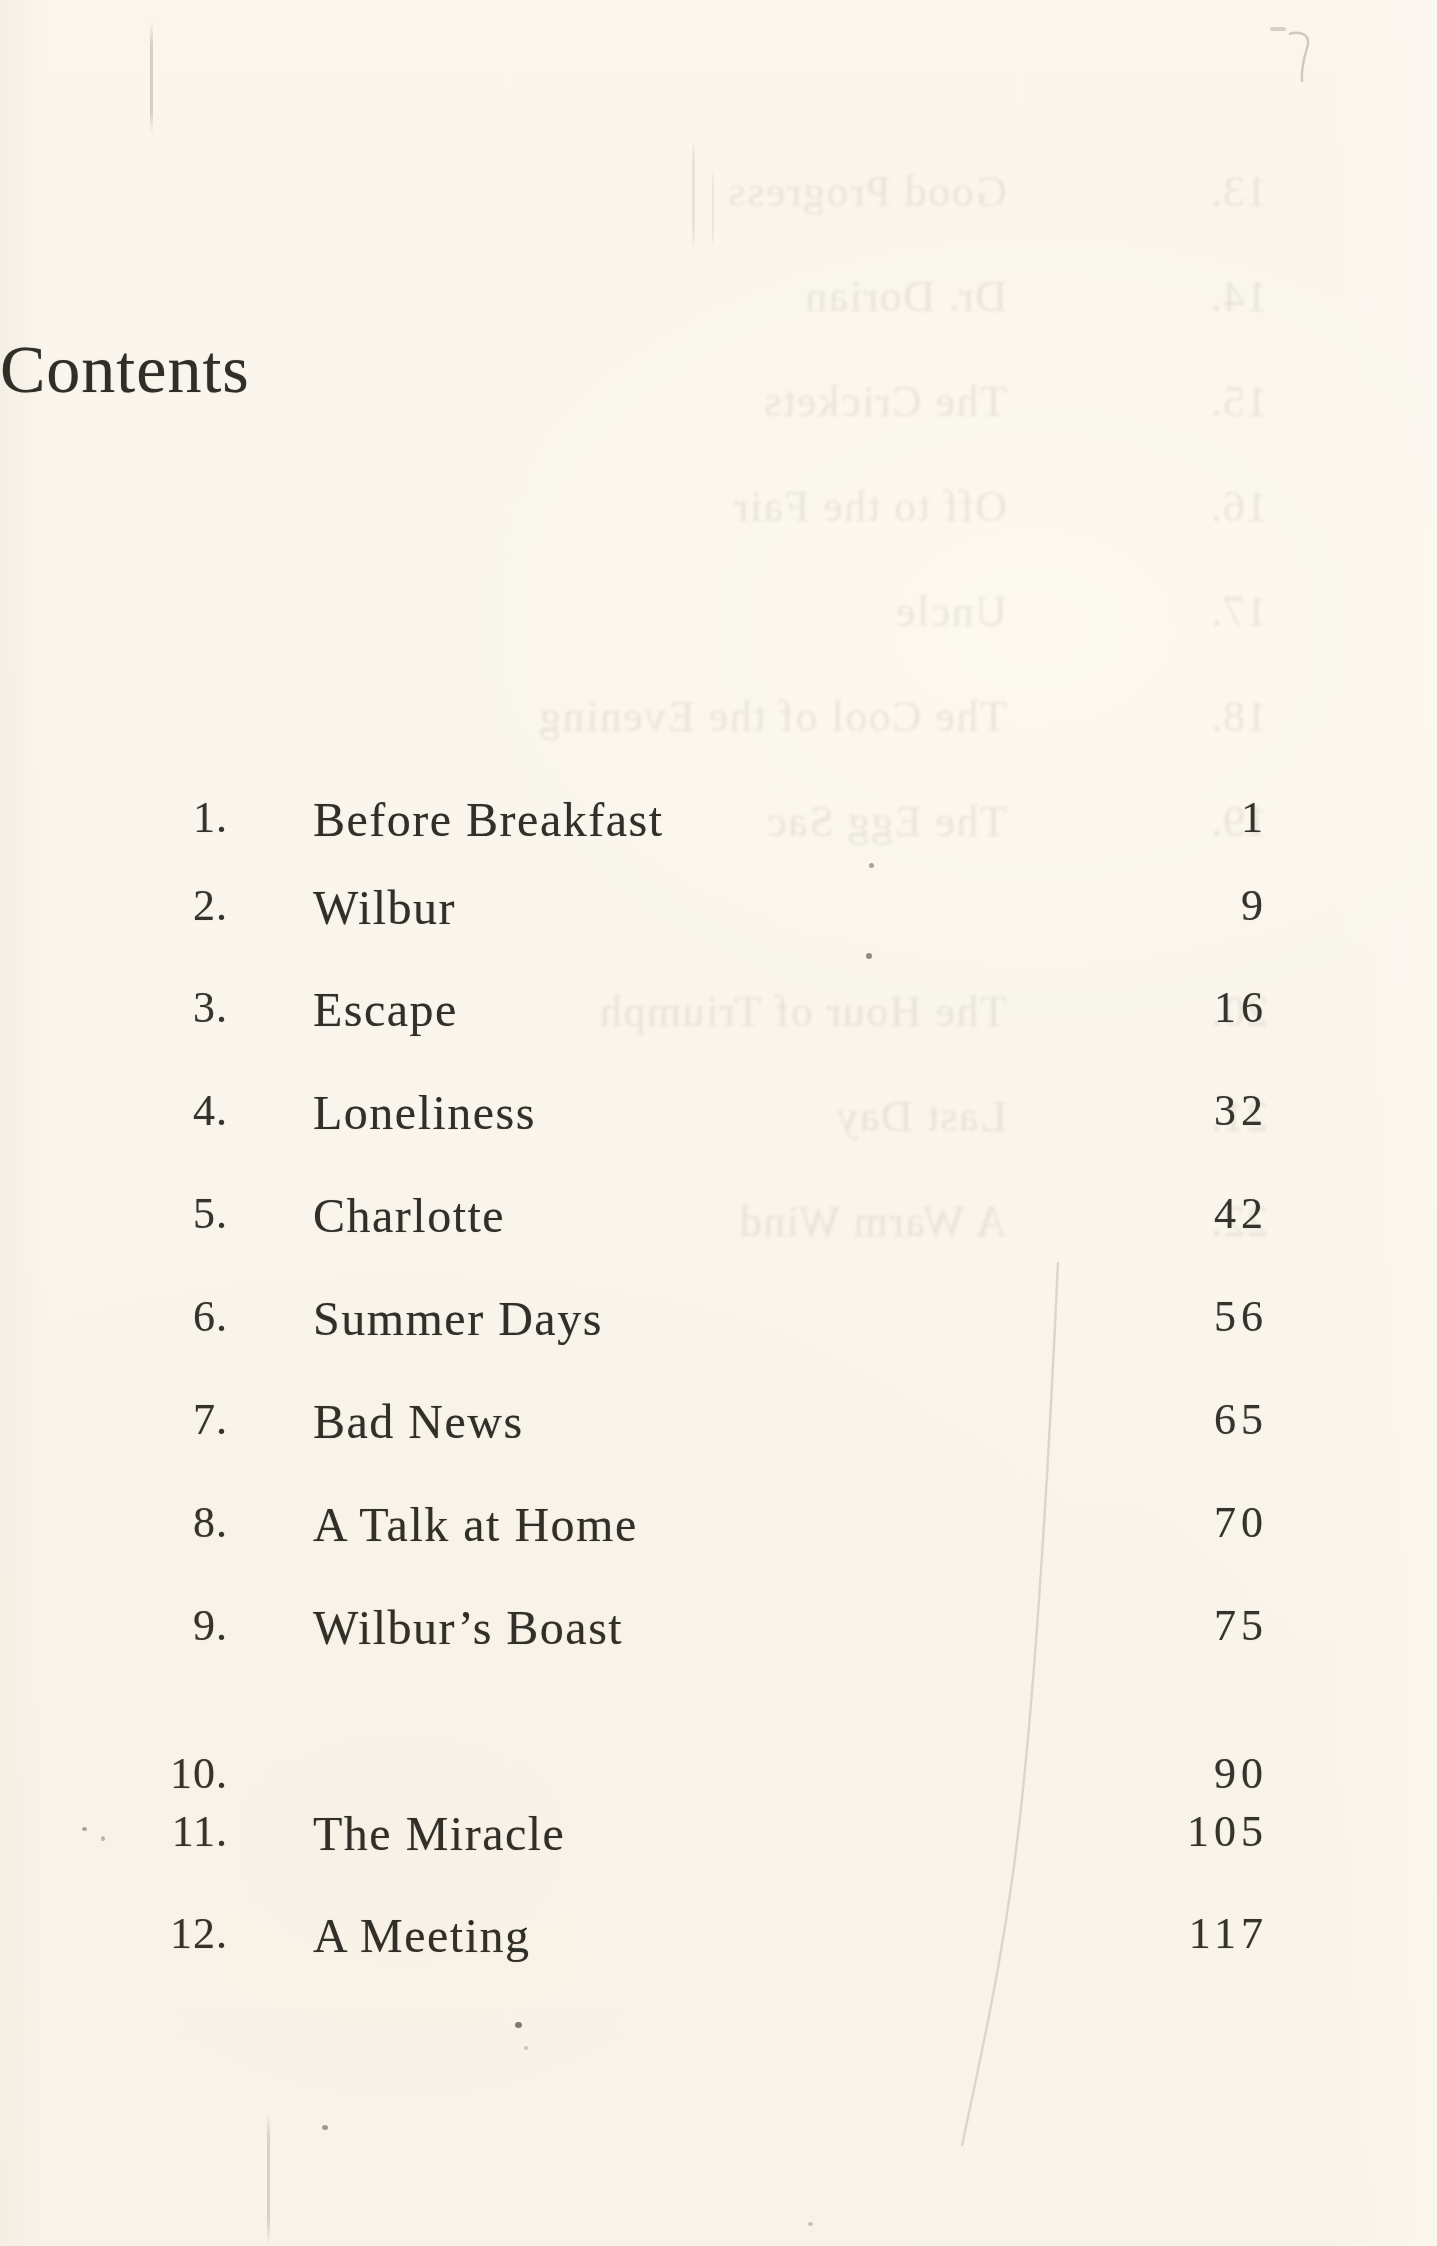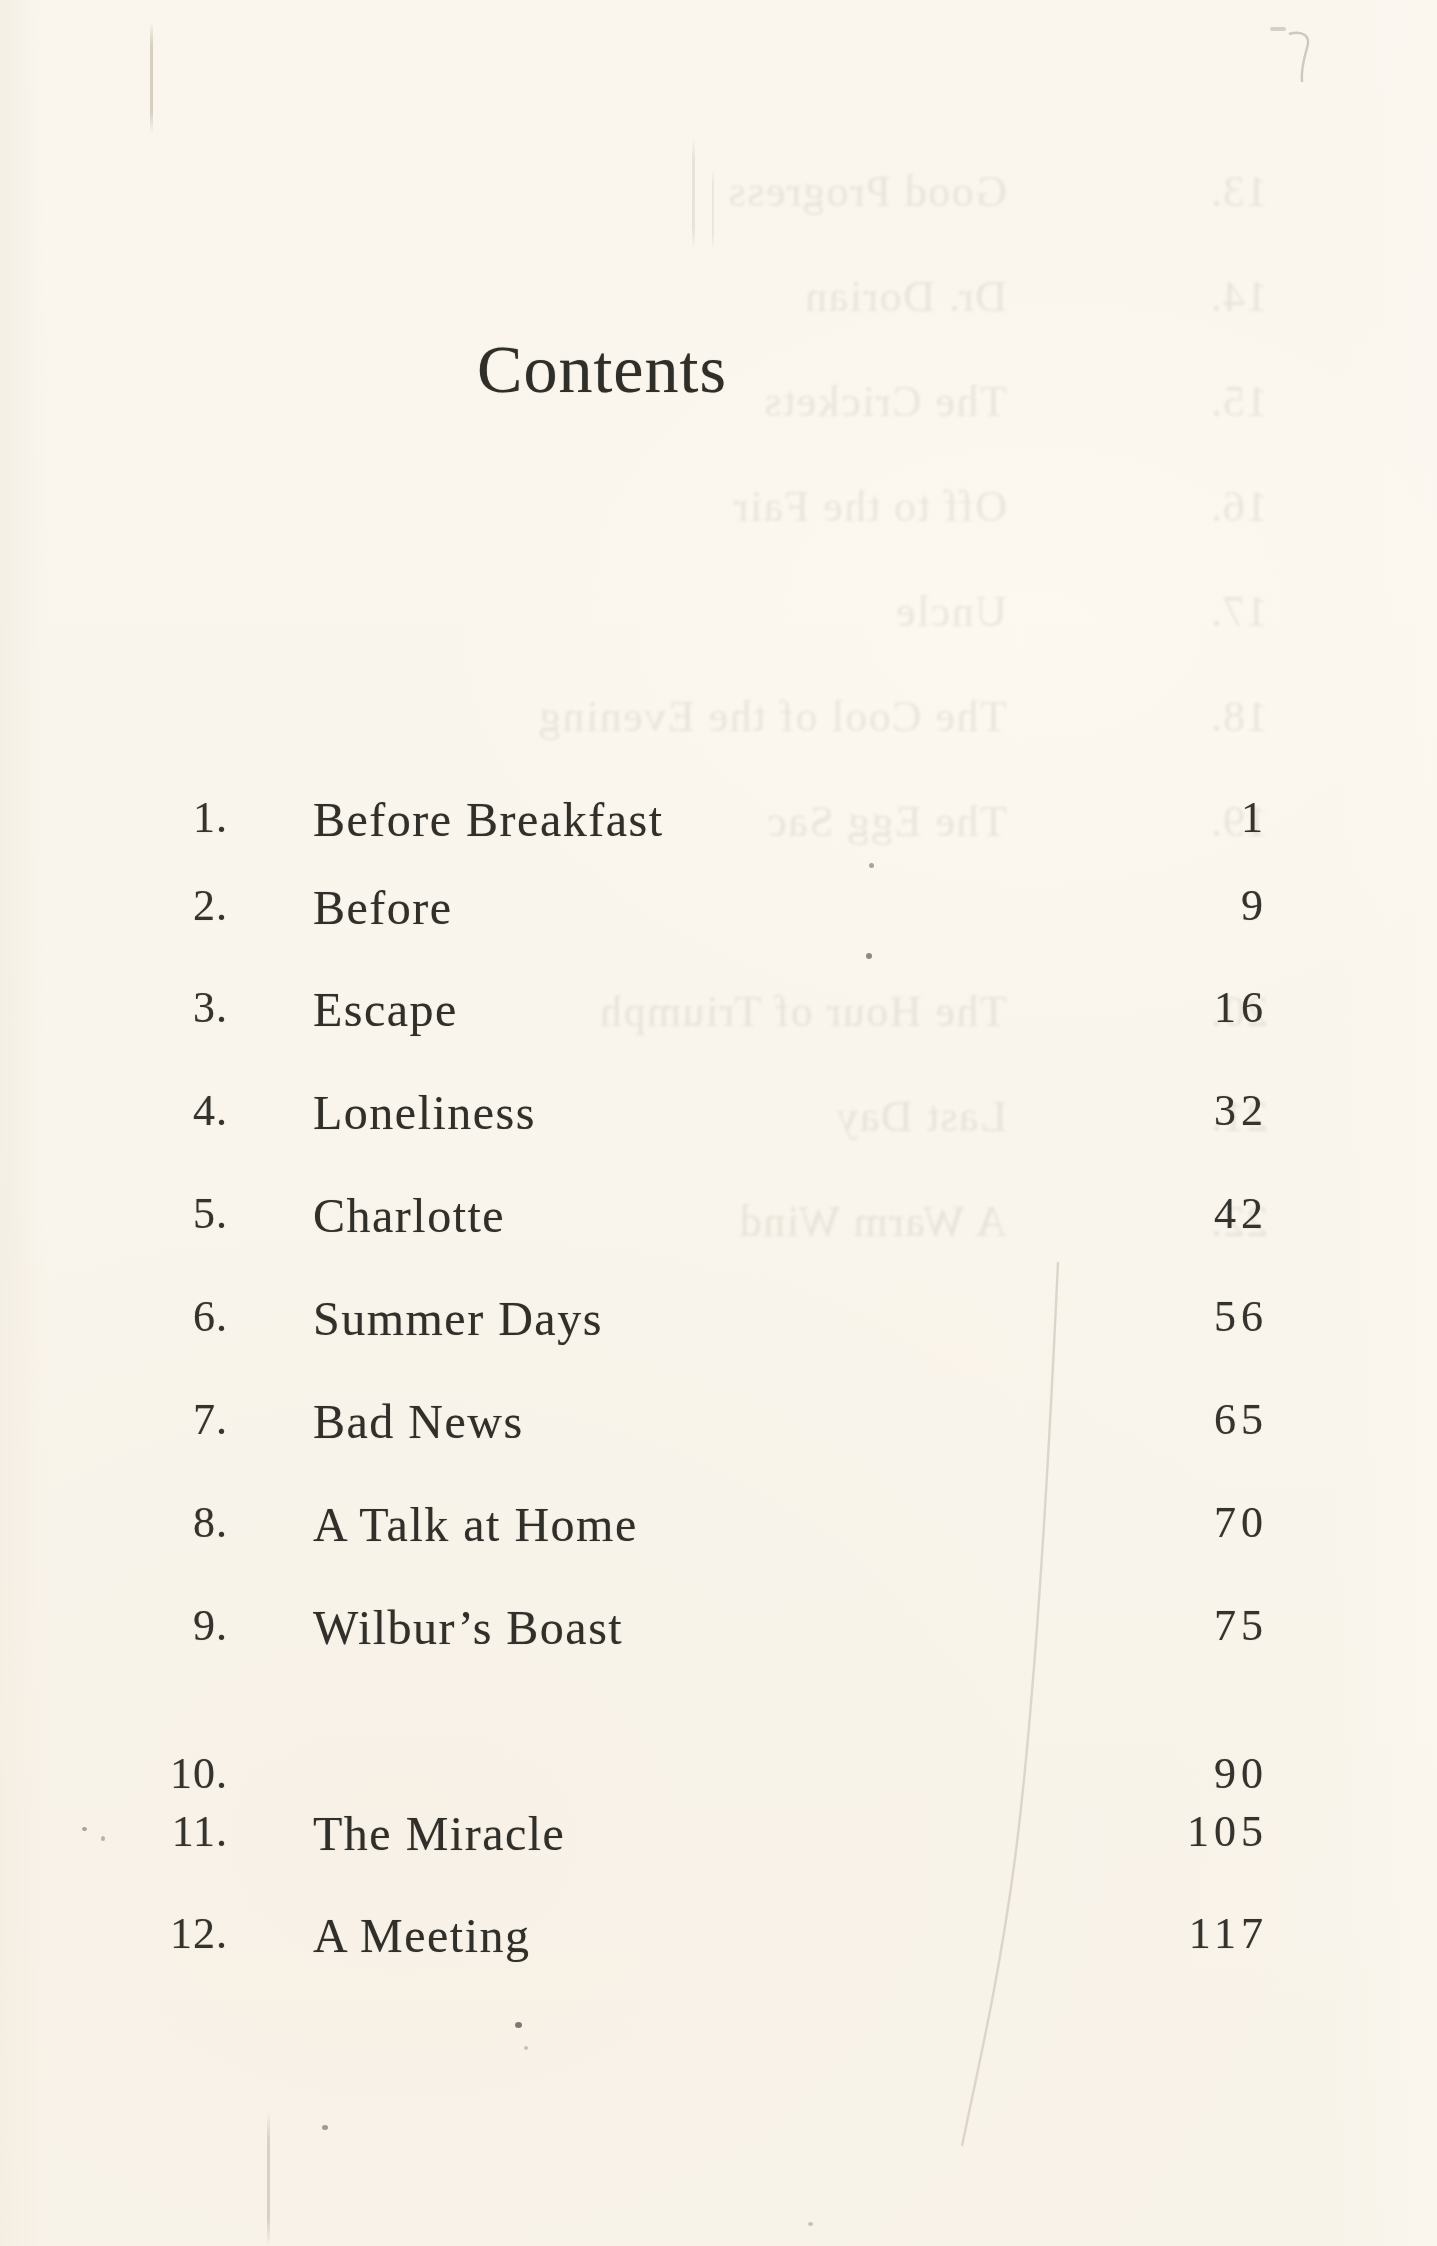--- a/index.html
+++ b/index.html
@@ -27,21 +27,20 @@
     color:#5d5646;
     pointer-events:none;
   }
   .g-row{position:absolute;left:0;width:100%;height:60px;font-size:44px;line-height:1;}
   .g-num{position:absolute;left:115px;width:112px;text-align:right;letter-spacing:1px;}
   .g-title{position:absolute;left:430px;letter-spacing:1.5px;white-space:nowrap;}
 
   
   .page-title{
     position:absolute;top:335px;left:0;width:1204px;margin:0;
-    text-align:center;
     font-size:68px;font-weight:normal;line-height:1;
     letter-spacing:1px;color:#2f2e29;
     text-shadow:0 0 1px rgba(47,46,41,.4);
   }
   .toc{position:absolute;inset:0;}
   .toc-row{position:absolute;left:0;width:100%;height:64px;font-size:48px;line-height:1;
     text-shadow:0 0 1px rgba(47,46,41,.35);}
   .num{
     position:absolute;left:0;width:228px;text-align:right;
     font-size:44px;letter-spacing:1px;color:#35332d;
@@ -109,21 +108,21 @@
   <h1 class="page-title">Contents</h1>
 
   <div class="toc" id="toc">
       <div class="toc-row" style="top: 796px;">
         <span class="num">1.</span>
         <span class="ch-title">Before Breakfast</span>
         <span class="pageno">1</span>
       </div>
       <div class="toc-row" style="top: 884px;">
         <span class="num">2.</span>
-        <span class="ch-title">Before</span>
+        <span class="ch-title">Wilbur</span>
         <span class="pageno">9</span>
       </div>
       <div class="toc-row" style="top: 986px;">
         <span class="num">3.</span>
         <span class="ch-title">Escape</span>
         <span class="pageno">16</span>
       </div>
       <div class="toc-row" style="top: 1089px;">
         <span class="num">4.</span>
         <span class="ch-title">Loneliness</span>

